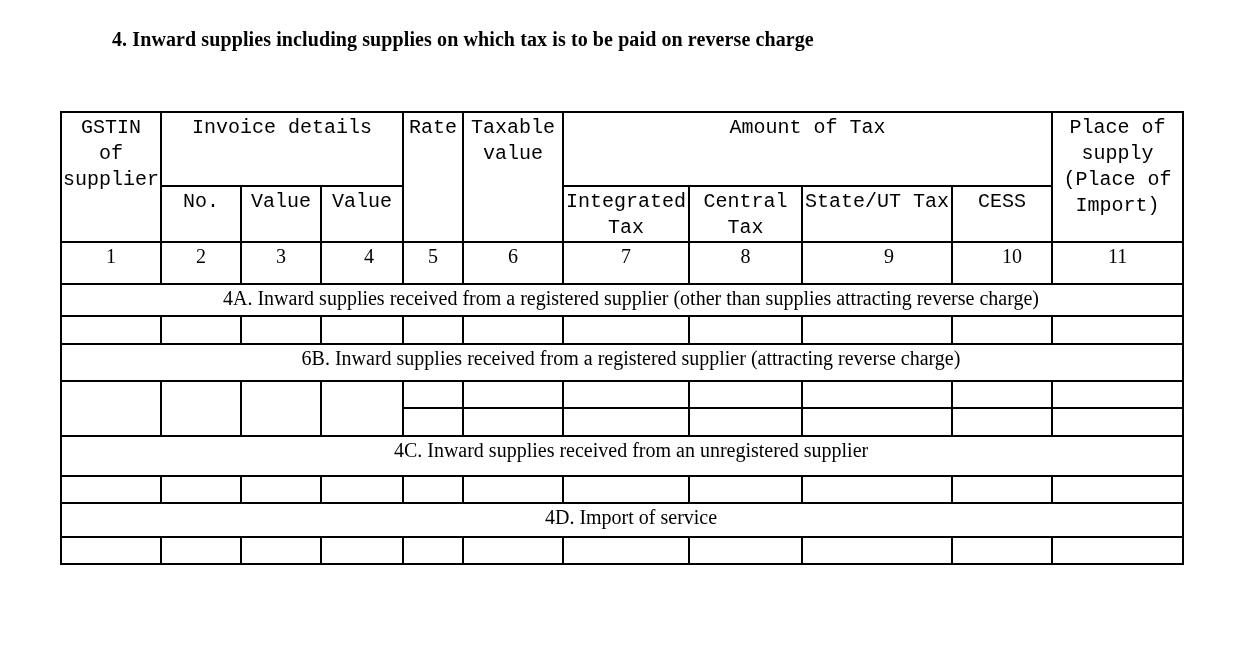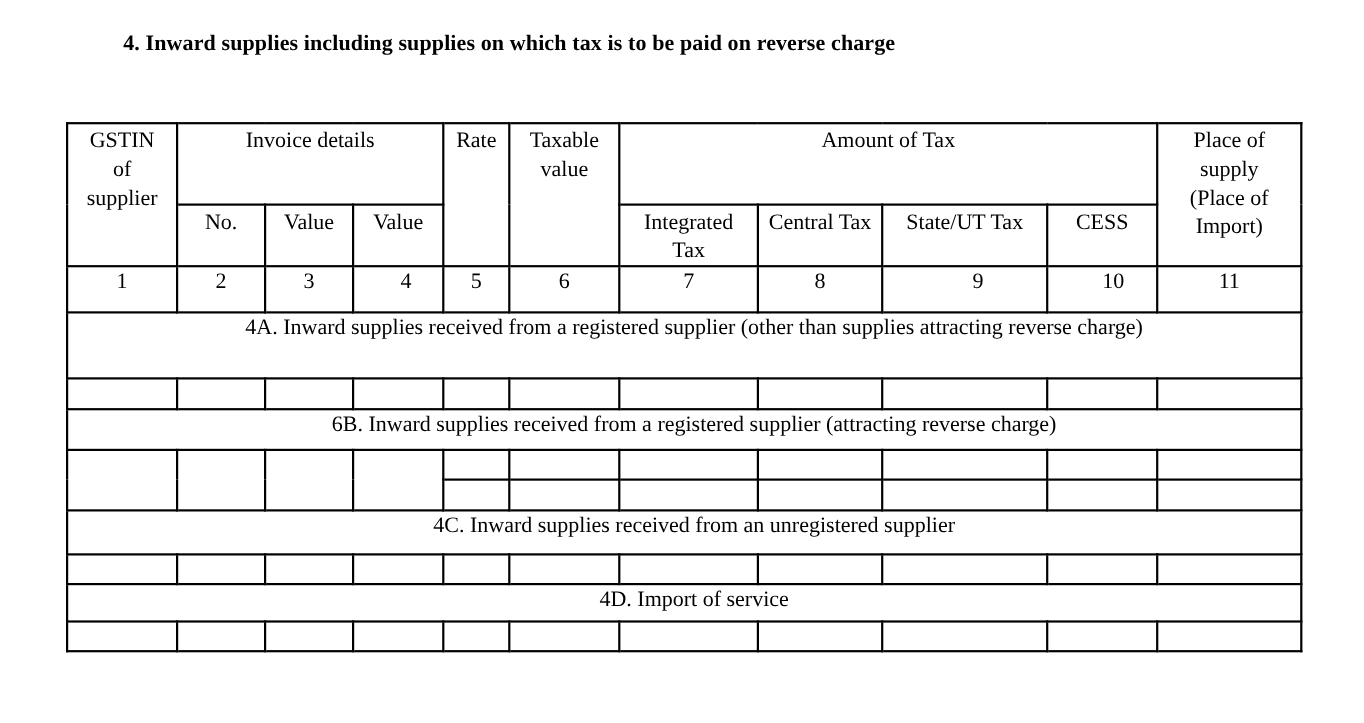--- a/index.html
+++ b/index.html
@@ -4,21 +4,21 @@
 <style>
   html, body { margin: 0; padding: 0; background: #ffffff; }
   body { width: 1240px; height: 657px; position: relative; overflow: hidden;
          font-family: "Liberation Serif", "DejaVu Serif", serif; color: #000; }
   .title { position: absolute; left: 71px; top: 28px; font-size: 20px; font-weight: bold;
            white-space: nowrap; letter-spacing: 0.1px; margin-left: 41px; }
   table.form { position: absolute; left: 60px; top: 111px; border-collapse: collapse;
                table-layout: fixed; width: 1122px; }
   table.form td { border: 2px solid #000; padding: 0; font-size: 20px; text-align: center;
                   vertical-align: top; line-height: 26px; }
-  .hdr { padding-top: 2px !important; }
+  .hdr { padding-top: 2px !important; font-family: Liberation Mono, monospace; }
   .num td { vertical-align: middle; height: 40px; }
   .section td { text-align: left; vertical-align: middle; padding-left: 18px !important; }
   .blank td { height: 24px; }
 </style>
 </head>
 <body>
 
 <div class="title">4.  Inward supplies including supplies on which tax is to be paid on reverse charge</div>
 
 <table class="form">
@@ -75,21 +75,21 @@
     <td style="padding-left:14px">4</td>
     <td>5</td>
     <td>6</td>
     <td>7</td>
     <td>8</td>
     <td style="padding-left:24px">9</td>
     <td style="padding-left:20px">10</td>
     <td>11</td>
   </tr>
 
-  <tr class="section" style="height:60px">
+  <tr class="section" style="height:32px">
     <td colspan="11">4A. Inward supplies received from a registered supplier (other than supplies attracting reverse charge)</td>
   </tr>
   <tr class="blank" style="height:28px">
     <td></td>
         <td></td>
     <td></td>
         <td></td>
     <td></td>
         <td></td>
     <td></td>

